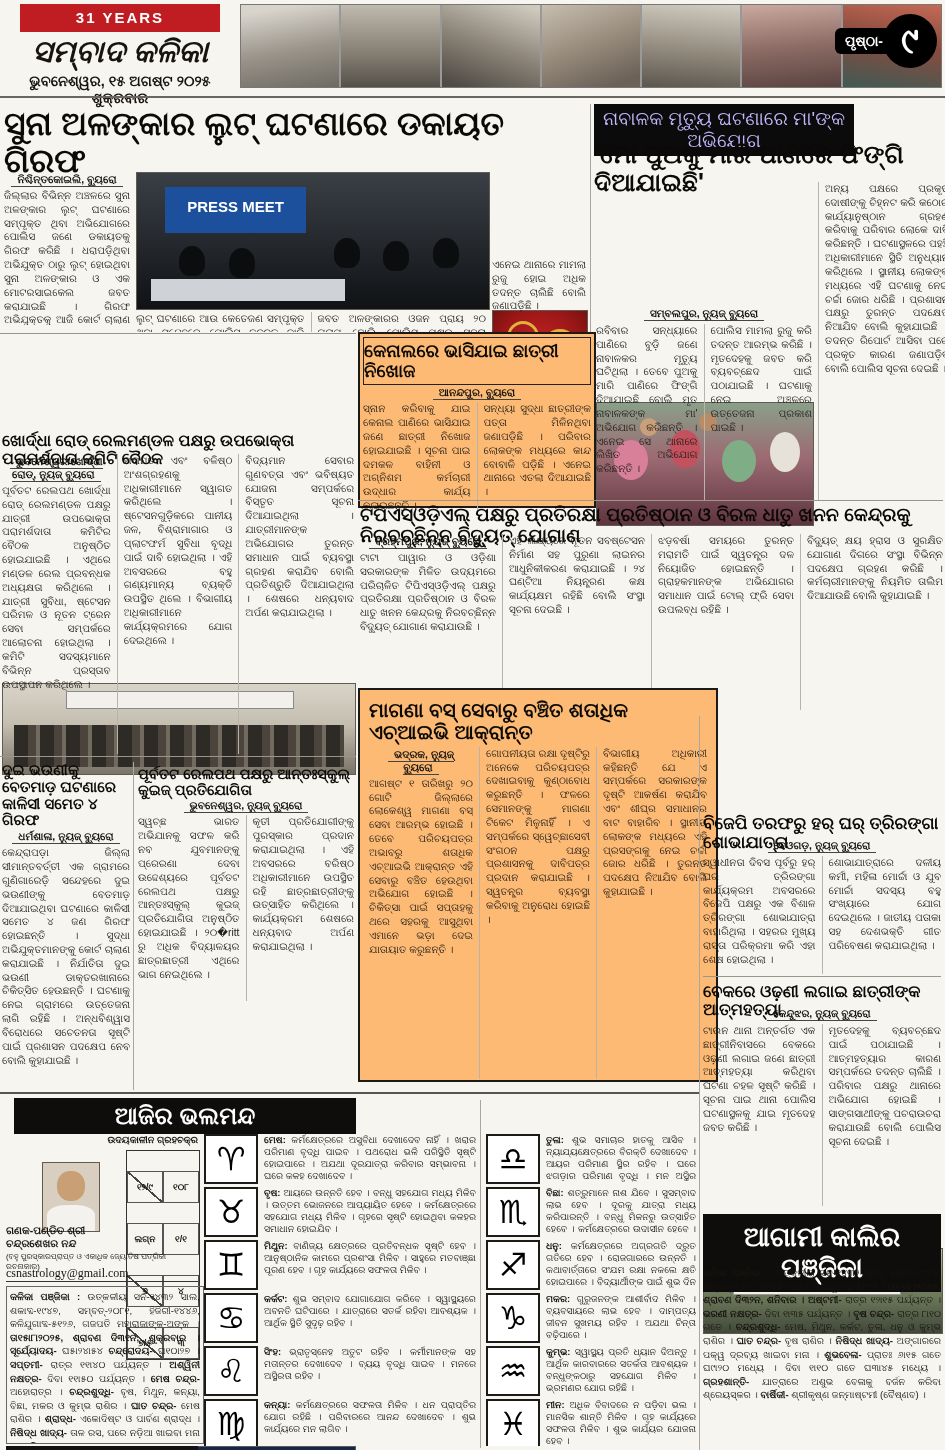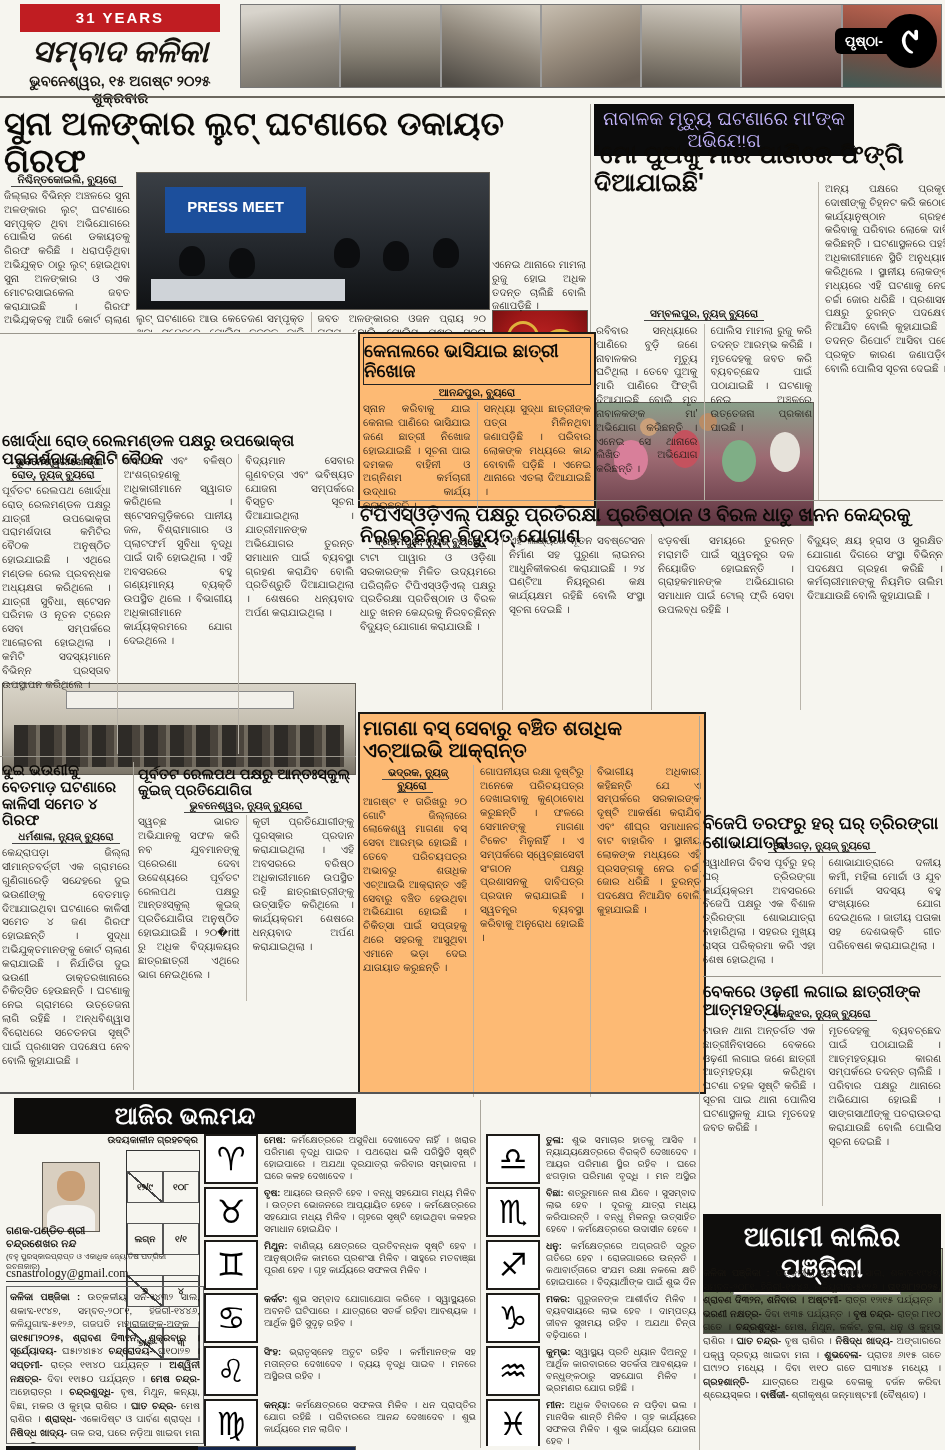--- a/index.html
+++ b/index.html
@@ -177,21 +177,21 @@
   <div class="abs cols" style="left:360px;top:534px;width:583px;height:176px;">
     <div>
       <div class="byline"><span>ବ୍ରହ୍ମପୁର, ନ୍ୟୁଜ୍ ବ୍ୟୁରୋ</span></div>
       <div class="body-txt" style="height:154px;">ଟାଟା ପାୱାର ଓ ଓଡ଼ିଶା ସରକାରଙ୍କ ମିଳିତ ଉଦ୍ୟମରେ ପରିଚାଳିତ ଟିପିଏସ୍ଓଡ଼ିଏଲ୍ ପକ୍ଷରୁ ପ୍ରତିରକ୍ଷା ପ୍ରତିଷ୍ଠାନ ଓ ବିରଳ ଧାତୁ ଖନନ କେନ୍ଦ୍ରକୁ ନିରବଚ୍ଛିନ୍ନ ବିଦ୍ୟୁତ୍ ଯୋଗାଣ କରାଯାଉଛି ।</div>
     </div>
     <div class="body-txt">ଏହି ଲକ୍ଷ୍ୟରେ ନୂତନ ସବଷ୍ଟେସନ ନିର୍ମାଣ ସହ ପୁରୁଣା ଲାଇନର ଆଧୁନିକୀକରଣ କରାଯାଇଛି । ୨୪ ଘଣ୍ଟିଆ ନିୟନ୍ତ୍ରଣ କକ୍ଷ କାର୍ଯ୍ୟକ୍ଷମ ରହିଛି ବୋଲି ସଂସ୍ଥା ସୂଚନା ଦେଇଛି ।</div>
     <div class="body-txt">ଝଡ଼ବର୍ଷା ସମୟରେ ତୁରନ୍ତ ମରାମତି ପାଇଁ ସ୍ୱତନ୍ତ୍ର ଦଳ ନିୟୋଜିତ ହୋଇଛନ୍ତି । ଗ୍ରାହକମାନଙ୍କ ଅଭିଯୋଗର ସମାଧାନ ପାଇଁ ଟୋଲ୍ ଫ୍ରି ସେବା ଉପଲବ୍ଧ ରହିଛି ।</div>
     <div class="body-txt">ବିଦ୍ୟୁତ୍ କ୍ଷୟ ହ୍ରାସ ଓ ସୁରକ୍ଷିତ ଯୋଗାଣ ଦିଗରେ ସଂସ୍ଥା ବିଭିନ୍ନ ପଦକ୍ଷେପ ଗ୍ରହଣ କରିଛି । କର୍ମଚାରୀମାନଙ୍କୁ ନିୟମିତ ତାଲିମ ଦିଆଯାଉଛି ବୋଲି କୁହାଯାଇଛି ।</div>
   </div>
 
-  <div class="abs box" style="left:358px;top:712px;width:338px;height:372px;padding:3px;">
+  <div class="abs box" style="left:358px;top:688px;width:338px;height:372px;padding:9px;">
     <div class="hl" style="font-size:20px;">ମାଗଣା ବସ୍ ସେବାରୁ ବଞ୍ଚିତ ଶତାଧିକ ଏଚ୍ଆଇଭି ଆକ୍ରାନ୍ତ</div>
     <div class="cols" style="height:332px;margin-top:3px;">
       <div>
         <div class="byline"><span>ଭଦ୍ରକ, ନ୍ୟୁଜ୍ ବ୍ୟୁରୋ</span></div>
         <div class="body-txt" style="height:308px;">ଆଗଷ୍ଟ ୧ ତାରିଖରୁ ୨୦ ଗୋଟି ଜିଲ୍ଲାରେ ଲୋକେଶ୍ୱ ମାଗଣା ବସ୍ ସେବା ଆରମ୍ଭ ହୋଇଛି । ତେବେ ପରିଚୟପତ୍ର ଅଭାବରୁ ଶତାଧିକ ଏଚ୍ଆଇଭି ଆକ୍ରାନ୍ତ ଏହି ସେବାରୁ ବଞ୍ଚିତ ହେଉଥିବା ଅଭିଯୋଗ ହୋଇଛି । ଚିକିତ୍ସା ପାଇଁ ସପ୍ତାହକୁ ଥରେ ସହରକୁ ଆସୁଥିବା ଏମାନେ ଭଡ଼ା ଦେଇ ଯାତାୟାତ କରୁଛନ୍ତି ।</div>
       </div>
       <div class="body-txt">ଗୋପନୀୟତା ରକ୍ଷା ଦୃଷ୍ଟିରୁ ଅନେକେ ପରିଚୟପତ୍ର ଦେଖାଇବାକୁ କୁଣ୍ଠାବୋଧ କରୁଛନ୍ତି । ଫଳରେ ସେମାନଙ୍କୁ ମାଗଣା ଟିକେଟ ମିଳୁନାହିଁ । ଏ ସମ୍ପର୍କରେ ସ୍ୱେଚ୍ଛାସେବୀ ସଂଗଠନ ପକ୍ଷରୁ ପ୍ରଶାସନକୁ ଦାବିପତ୍ର ପ୍ରଦାନ କରାଯାଇଛି । ସ୍ୱତନ୍ତ୍ର ବ୍ୟବସ୍ଥା କରିବାକୁ ଅନୁରୋଧ ହୋଇଛି ।</div>
       <div class="body-txt">ବିଭାଗୀୟ ଅଧିକାରୀ କହିଛନ୍ତି ଯେ ଏ ସମ୍ପର୍କରେ ସରକାରଙ୍କ ଦୃଷ୍ଟି ଆକର୍ଷଣ କରାଯିବ ଏବଂ ଶୀଘ୍ର ସମାଧାନର ବାଟ ବାହାରିବ । ସ୍ଥାନୀୟ ଲୋକଙ୍କ ମଧ୍ୟରେ ଏହି ପ୍ରସଙ୍ଗକୁ ନେଇ ଚର୍ଚ୍ଚା ଜୋର ଧରିଛି । ତୁରନ୍ତ ପଦକ୍ଷେପ ନିଆଯିବ ବୋଲି କୁହାଯାଇଛି ।</div>
     </div>
   </div>

